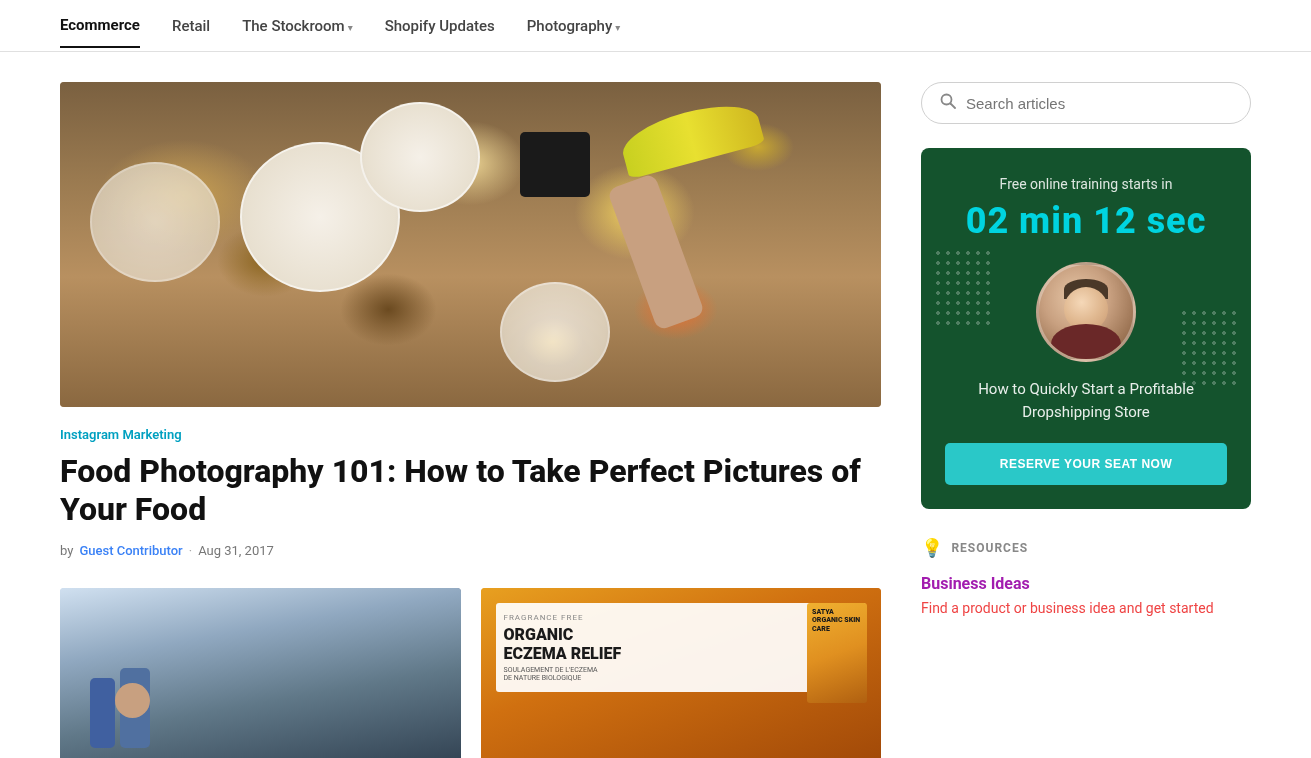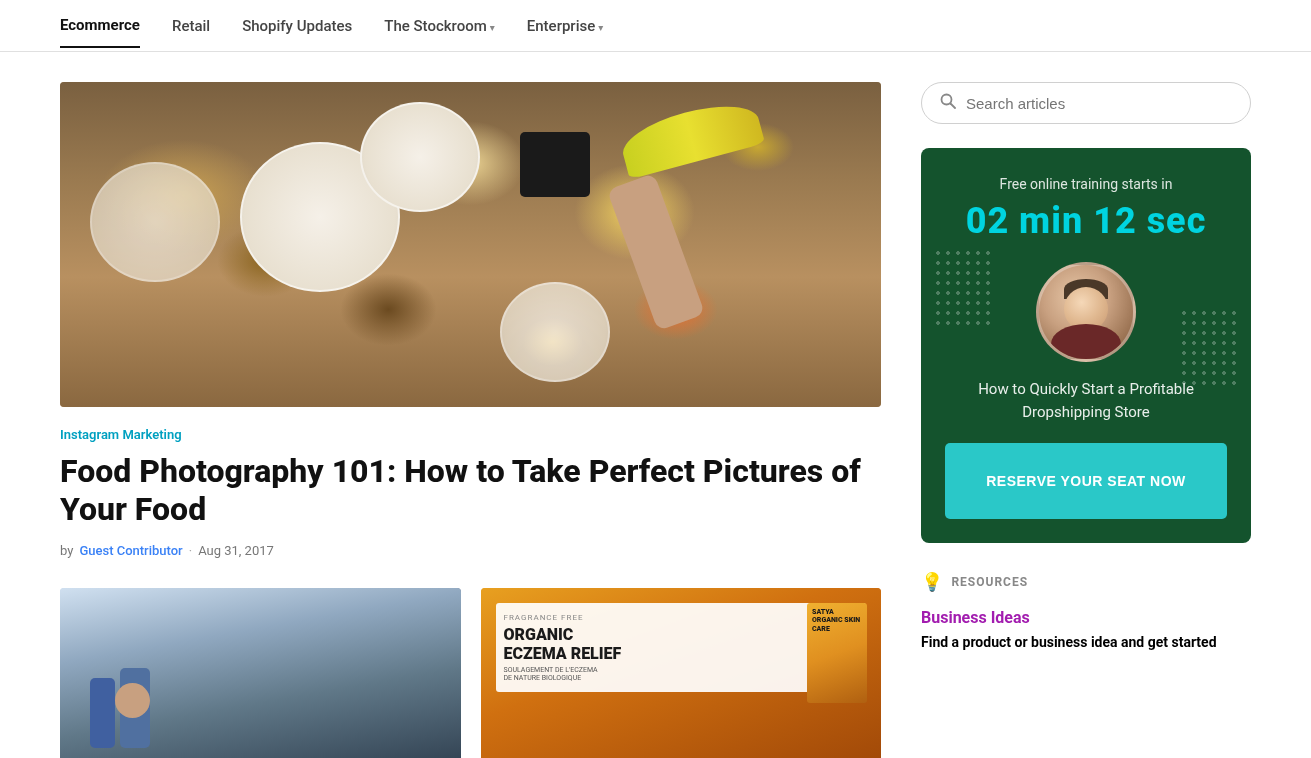--- a/index.html
+++ b/index.html
@@ -242,24 +242,24 @@
     }
     .promo-desc {
       font-size: 15px;
       color: rgba(255,255,255,0.9);
       line-height: 1.5;
       margin-bottom: 20px;
     }
     .reserve-btn {
       display: block;
       width: 100%;
-      padding: 30px;
+      padding: 14px;
       background: #2ac8c8;
       color: #fff;
-      font-size: 14px;
+      font-size: 12px;
       font-weight: 700;
       border: none;
       border-radius: 5px;
       cursor: pointer;
       text-transform: uppercase;
       letter-spacing: 0.5px;
     }
 
     
     .resources-header {
@@ -280,38 +280,37 @@
       text-transform: uppercase;
     }
     .resource-item h4 {
       font-size: 16px;
       font-weight: 700;
       color: #a21caf;
       margin-bottom: 6px;
     }
     .resource-item p {
       font-size: 14px;
-      color: #000000;
+      color: #ef4444;
       line-height: 1.4;
       cursor: pointer;
-      font-weight: bold;
     }
   </style>
 </head>
 <body>
 
 <nav>
   <a class="nav-item active">Ecommerce</a>
   <a class="nav-item">Retail</a>
-  <a class="nav-item">Shopify Updates</a>
   <a class="nav-item">
     <span>The Stockroom</span><span class="chevron">▾</span>
   </a>
+  <a class="nav-item">Shopify Updates</a>
   <a class="nav-item">
-    <span>Enterprise</span><span class="chevron">▾</span>
+    <span>Photography</span><span class="chevron">▾</span>
   </a>
 </nav>
 
 <div class="page-content">
 
   <div class="main-col">
 
     <div class="hero-image-container">
       <div class="food-bg" style="width:100%;height:100%;position:relative;">
 

